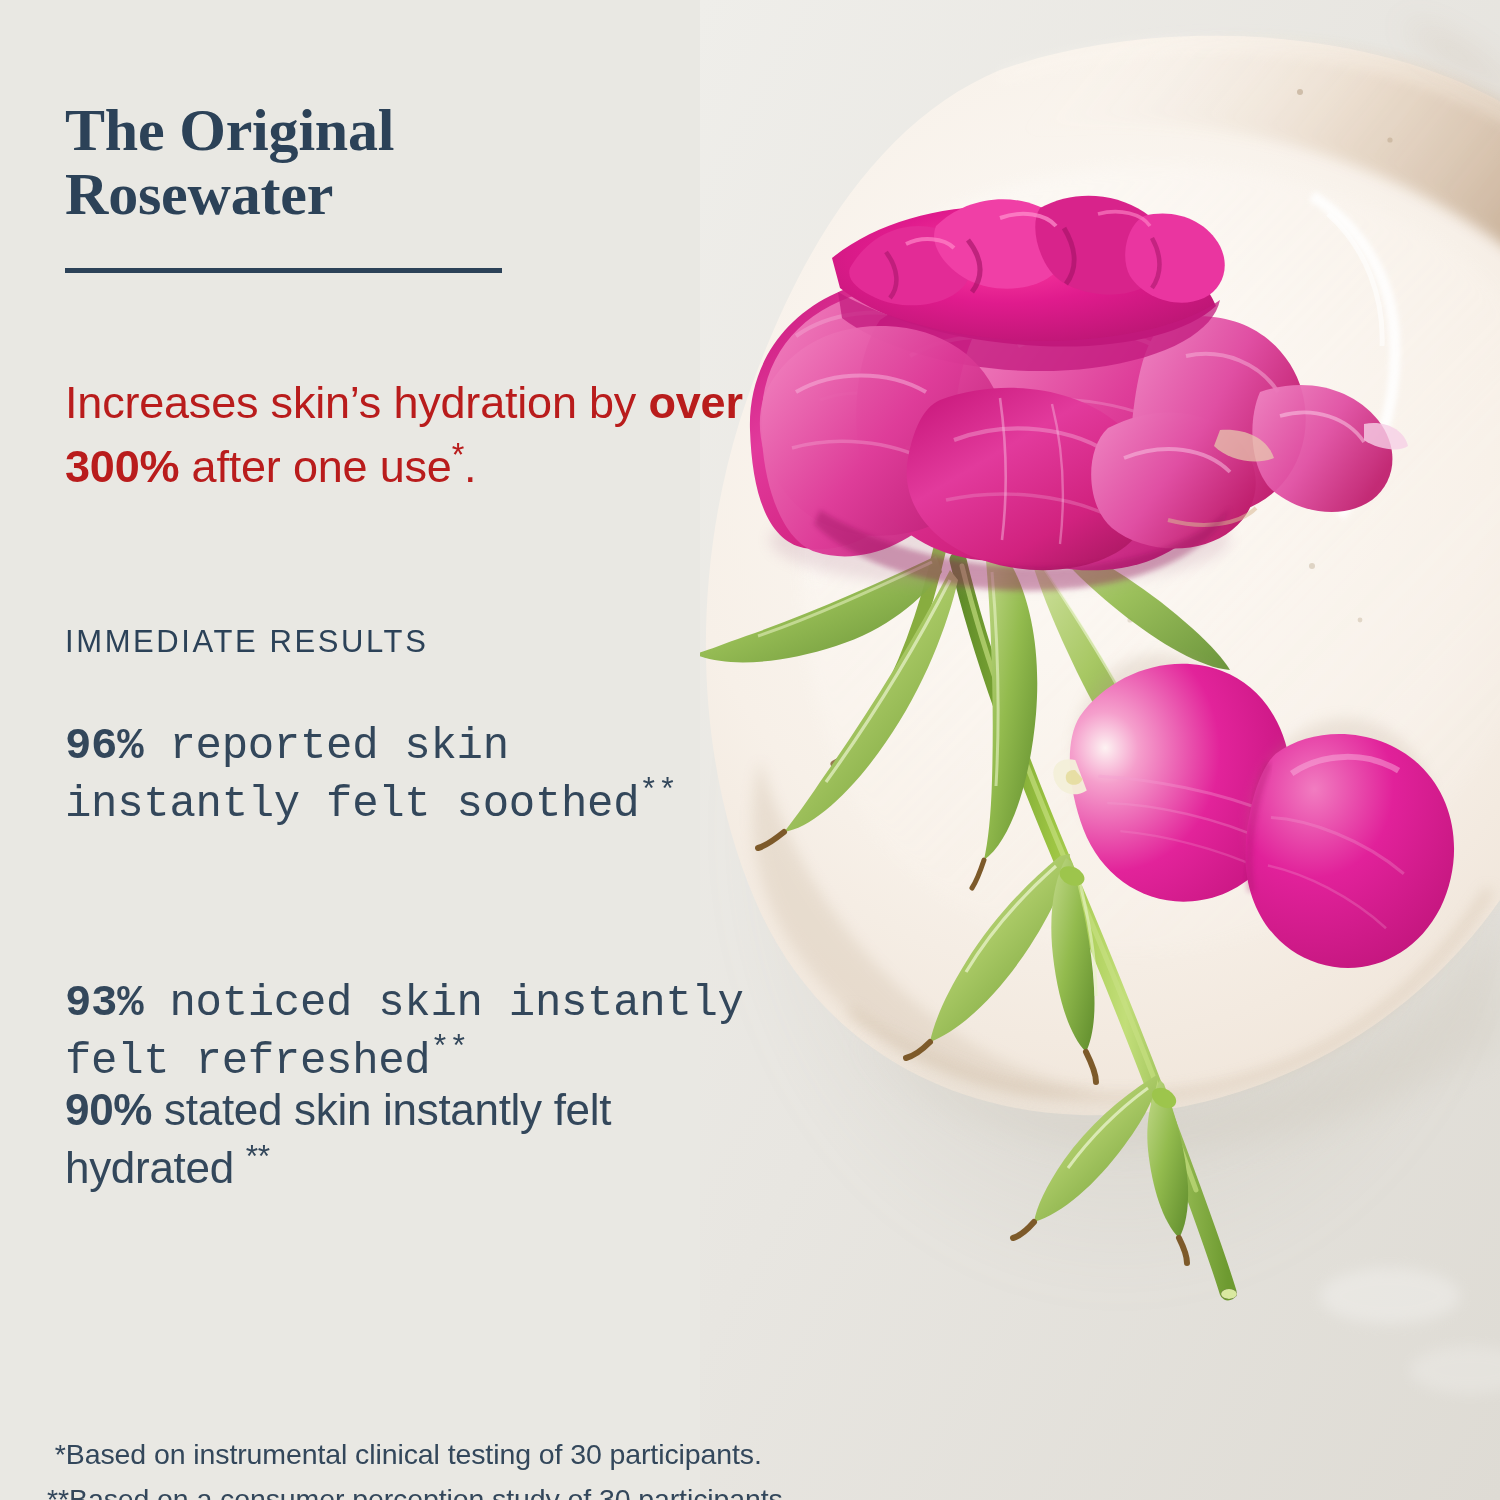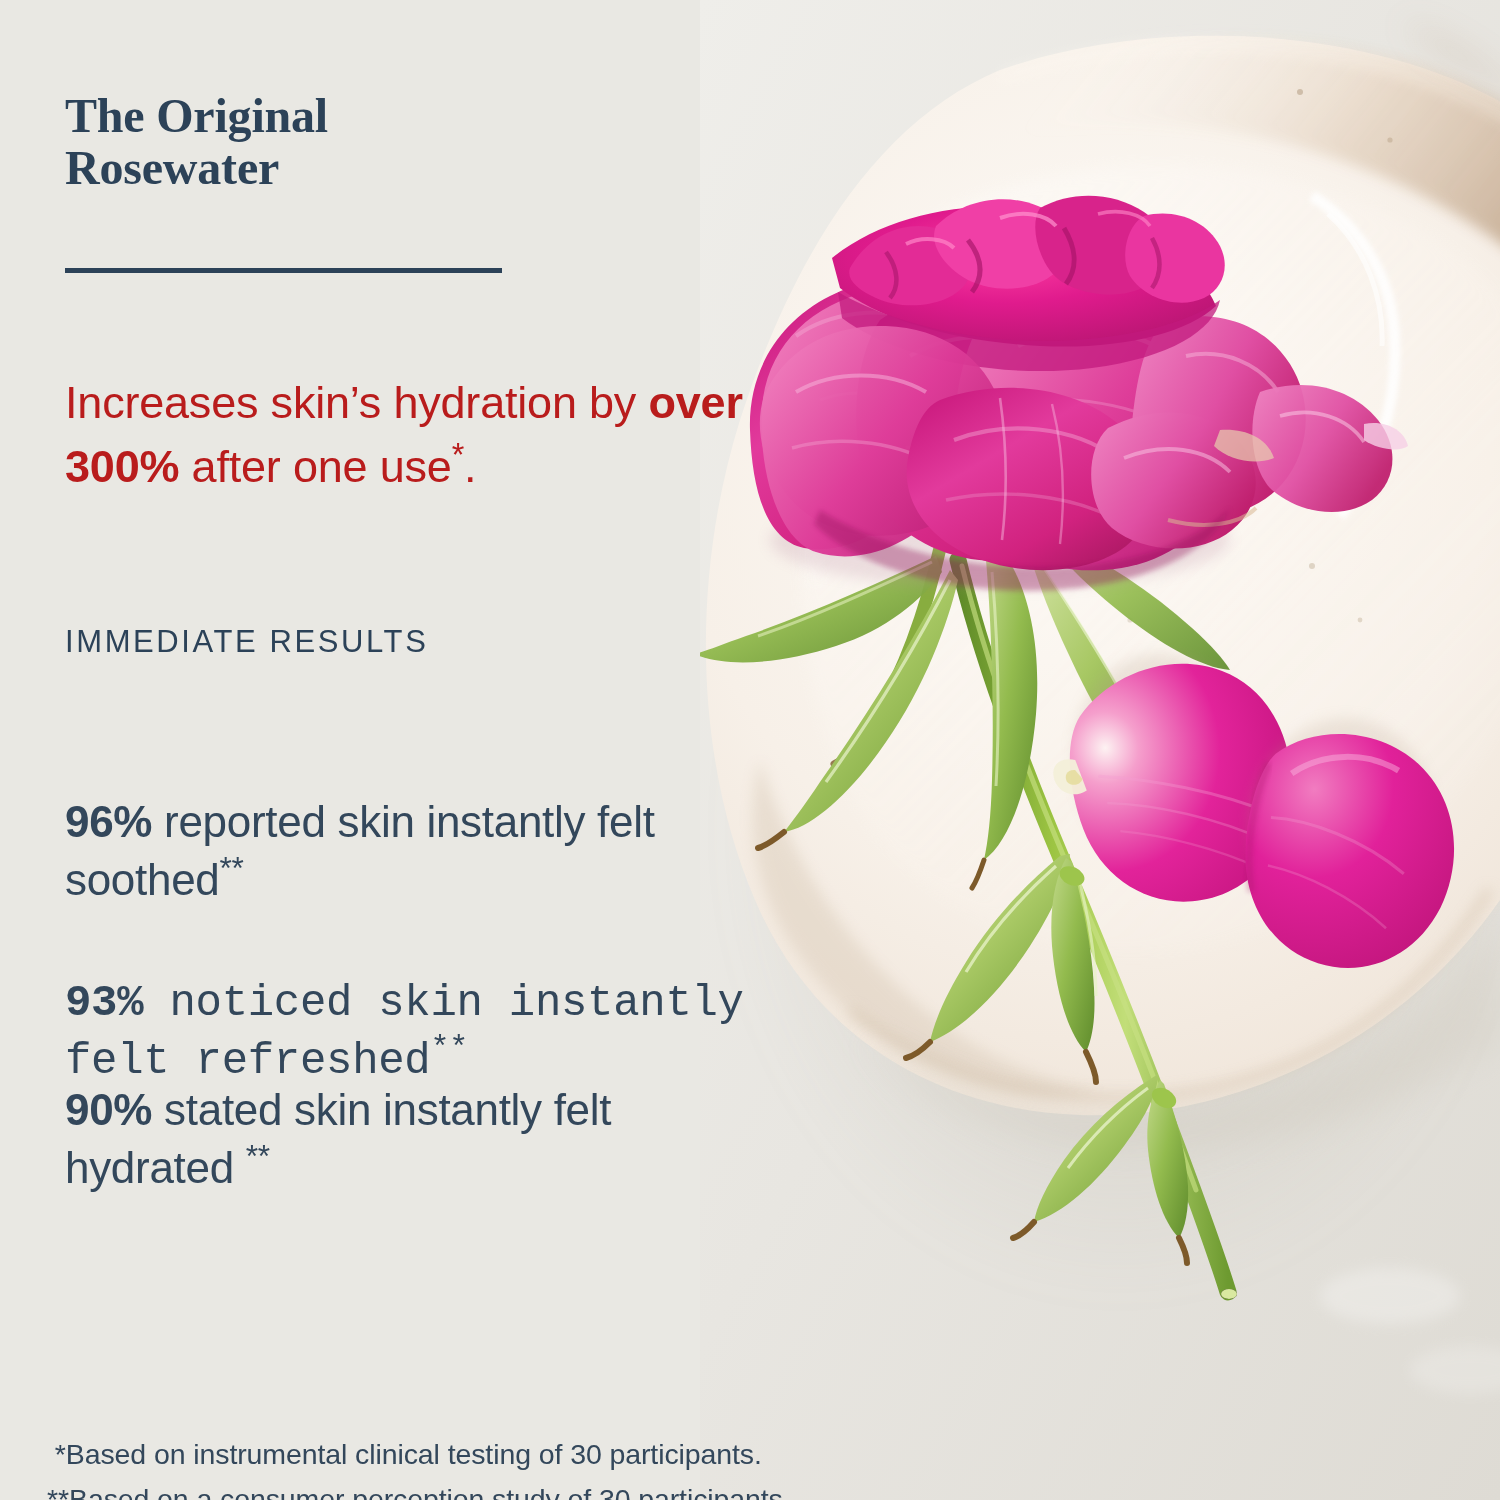--- a/index.html
+++ b/index.html
@@ -18,21 +18,21 @@
     overflow:hidden;
   }
   #photo svg{display:block;width:800px;height:1500px;}
 
   
   #copy{position:absolute;left:0;top:0;width:760px;height:1500px;}
 
   .title{
     position:absolute;left:65px;top:58px;width:620px;
     font-family:"Liberation Serif",serif;
-    font-size:48px;line-height:1.07;
+    font-size:60px;line-height:1.07;
     color:#2c4258;letter-spacing:-0.2px;
   }
   .rule{
     position:absolute;left:65px;top:268px;width:437px;height:5px;
     background:#2c4258;
   }
   .lede{
     position:absolute;left:65px;top:326px;width:700px;
     font-size:45px;line-height:1.42;color:#b91c1c;
     letter-spacing:-0.2px;
@@ -45,21 +45,21 @@
     font-size:31px;font-weight:400;letter-spacing:2.6px;
     color:#2c4258;
   }
 
   .stat{
     position:absolute;left:65px;width:700px;
     font-size:44px;line-height:1.32;color:#33475b;
     letter-spacing:-0.3px;
   }
   .stat .pct{font-weight:700;}
-  #stat-0{top:749px;}
+  #stat-0{top:673px;font-family:Liberation Mono, monospace;}
   #stat-1{top:930px;font-family:Liberation Mono, monospace;}
   #stat-2{top:1037px;}
 
   .footnotes{
     position:absolute;left:47px;top:1432px;width:1000px;
     font-size:28.5px;line-height:1.58;color:#33475b;
     letter-spacing:-0.1px;
   }
   .fn-line{white-space:pre;}
 </style>

